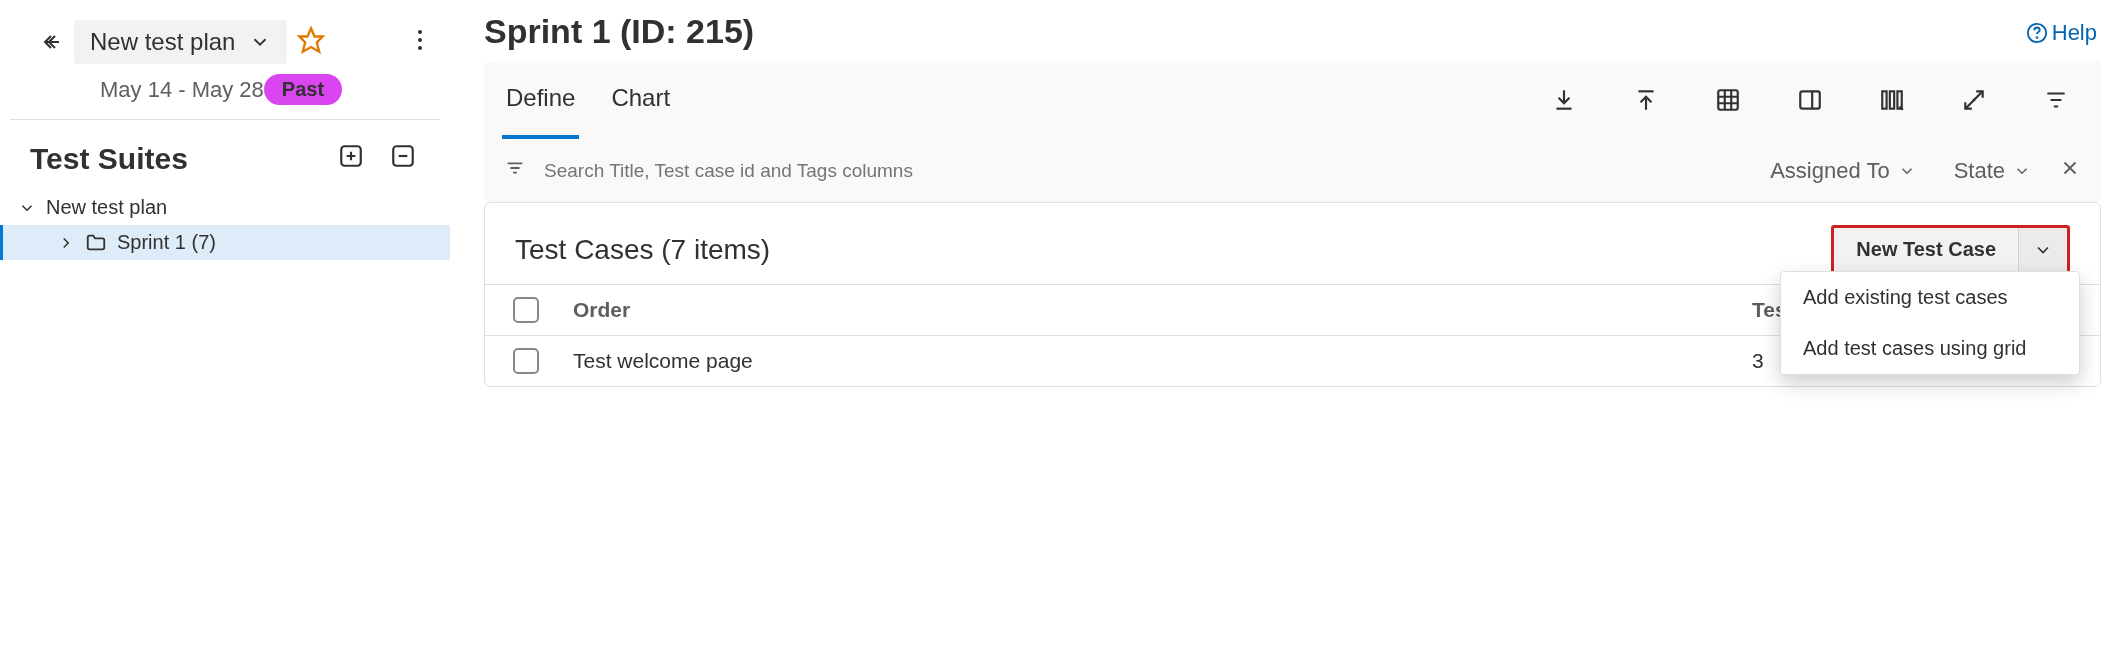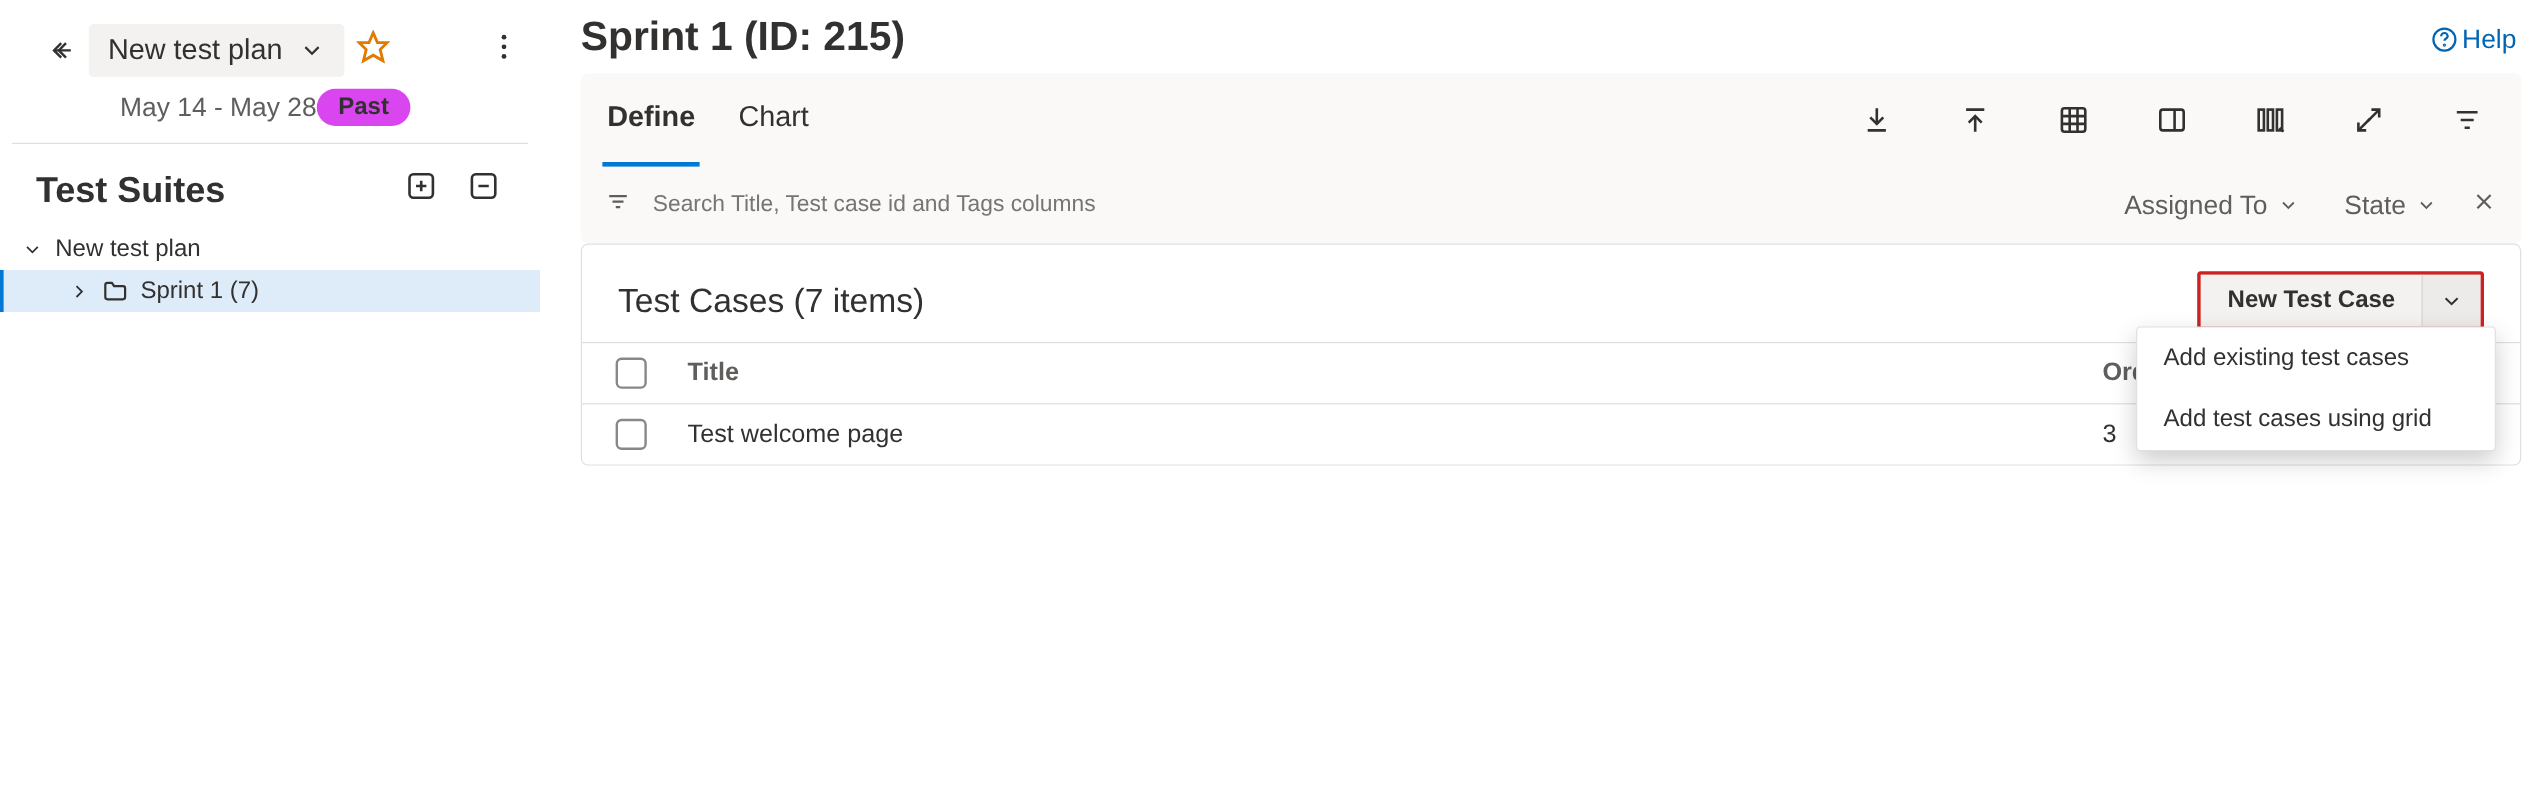--- a/index.html
+++ b/index.html
@@ -120,21 +120,21 @@
   }
   .tab {
     font-size: 24px;
     color: #323130;
     display: flex;
     align-items: center;
     border-bottom: 4px solid transparent;
     cursor: pointer;
     padding: 0 4px;
   }
-  .tab.active { font-weight: 700; border-bottom-color: #0078d4; }
+  .tab.active { font-weight: 400; border-bottom-color: #0078d4; }
   .tabs-bar .spacer { flex: 1; }
   .toolbar-ic { display:flex;align-items:center;padding:0 14px;cursor:pointer;}
   .toolbar-ic svg{ width:26px; height:26px; stroke:#323130; fill:none; stroke-width:2;}
 
   .search-bar {
     background: #faf9f8;
     padding: 18px 20px;
     display: flex;
     align-items: center;
     gap: 18px;
@@ -396,21 +396,20 @@
         </div>
       </div>
 
       <div class="dropdown">
         <div class="dropdown-item">Add existing test cases</div>
         <div class="dropdown-item">Add test cases using grid</div>
       </div>
 
       <div class="grid-header">
         <span class="chk"></span>
-        <span>Title</span>
         <span>Order</span>
         <span>Test</span>
         <span>igr</span>
       </div>
       <div class="grid-row">
         <span class="chk"></span>
         <span>Test welcome page</span>
         <span>3</span>
         <span>127</span>
         <span></span>

